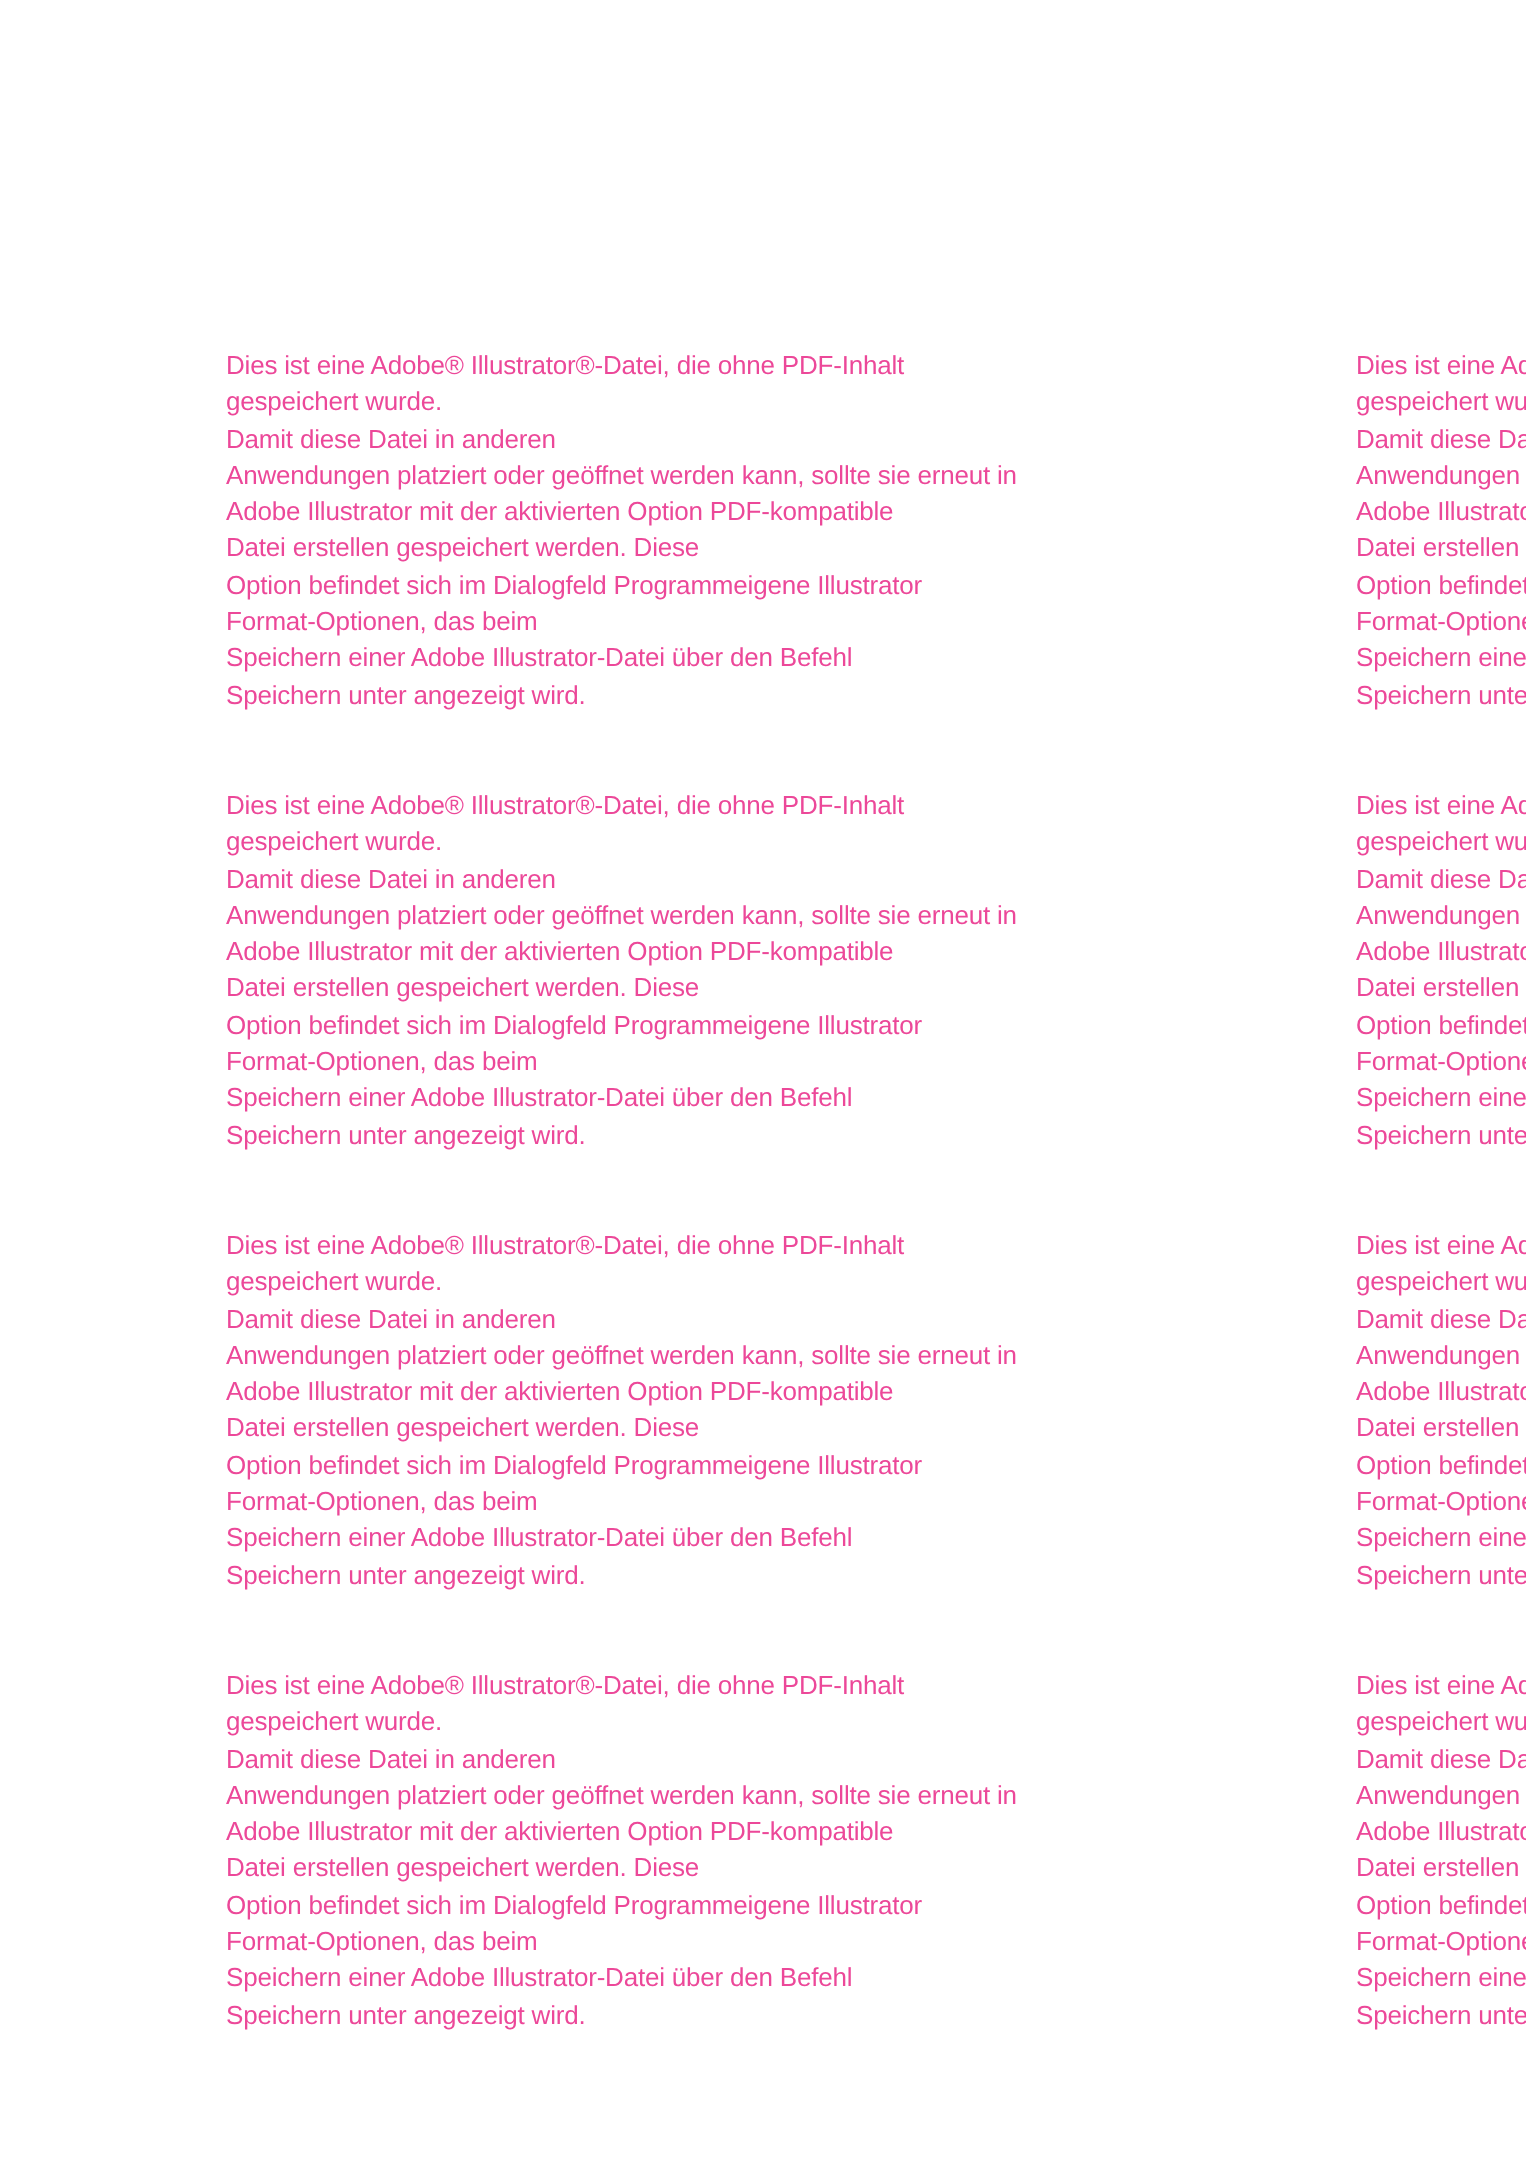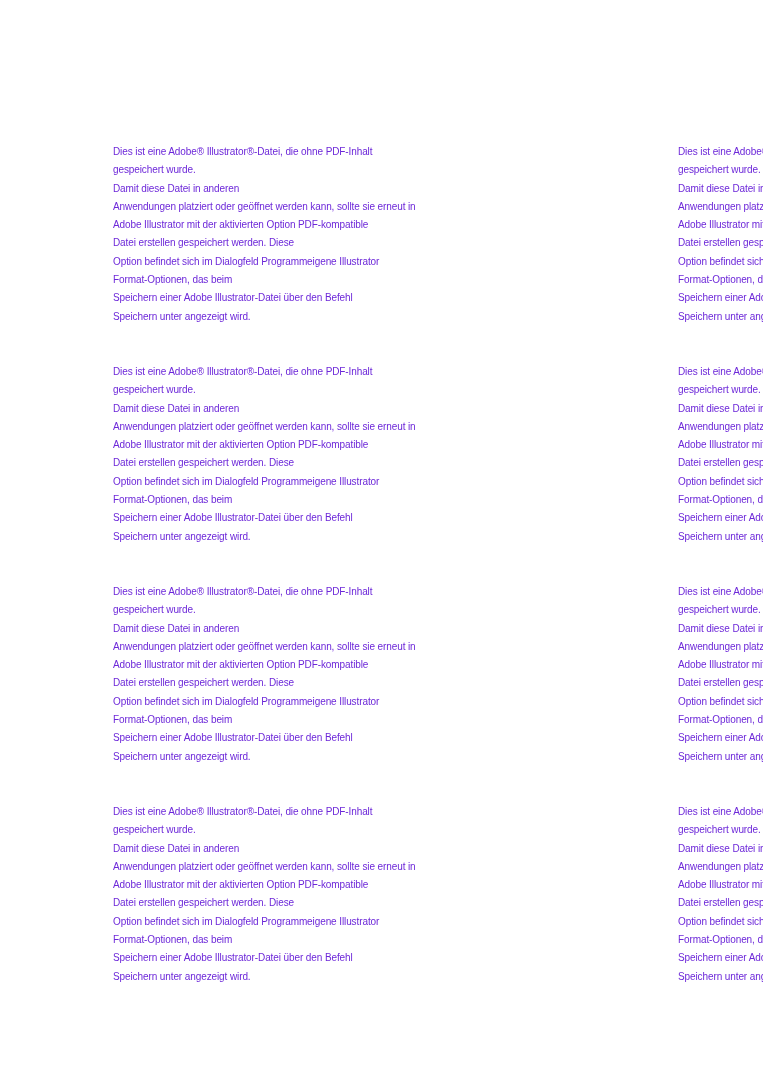--- a/index.html
+++ b/index.html
@@ -10,25 +10,26 @@
   .canvas {
     position: relative;
     width: 763px;
     height: 1080px;
     background: #ffffff;
     overflow: hidden;
     font-family: "Liberation Sans", "DejaVu Sans", sans-serif;
   }
   .text-block {
     position: absolute;
-    color: #6d28d9;
-    font-size: 10px;
+    color: #ec4899;
+    font-size: 13px;
     line-height: 18.3px;
     letter-spacing: -0.1px;
     white-space: pre;
+    margin-top: 31px;
   }
   .text-block .line {
     white-space: pre;
   }
   
   .col-left  { left: 113px; }
   .col-right { left: 678px; }
   
   .row-1 { top: 143px; }
   .row-2 { top: 363px; }

